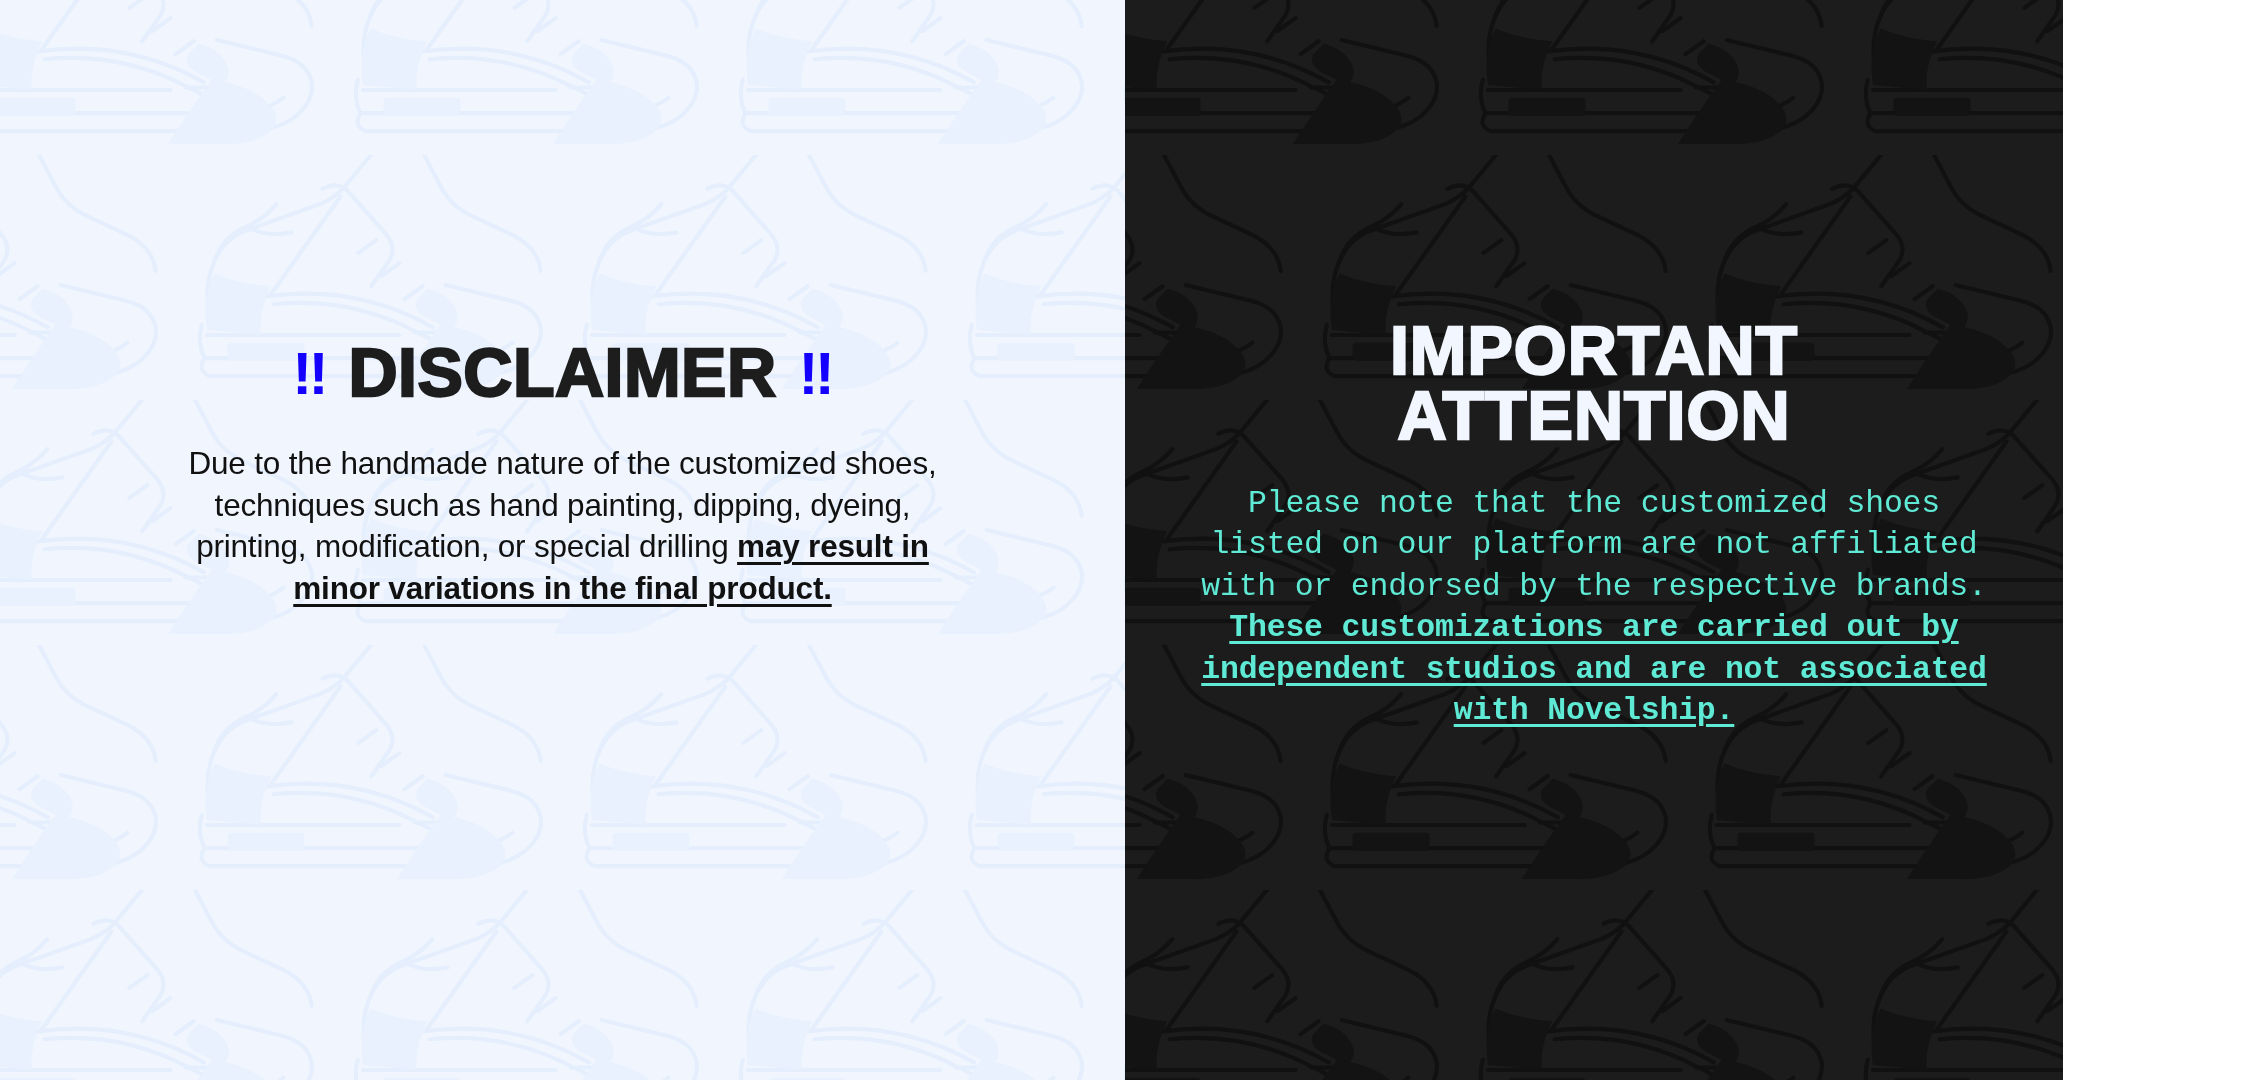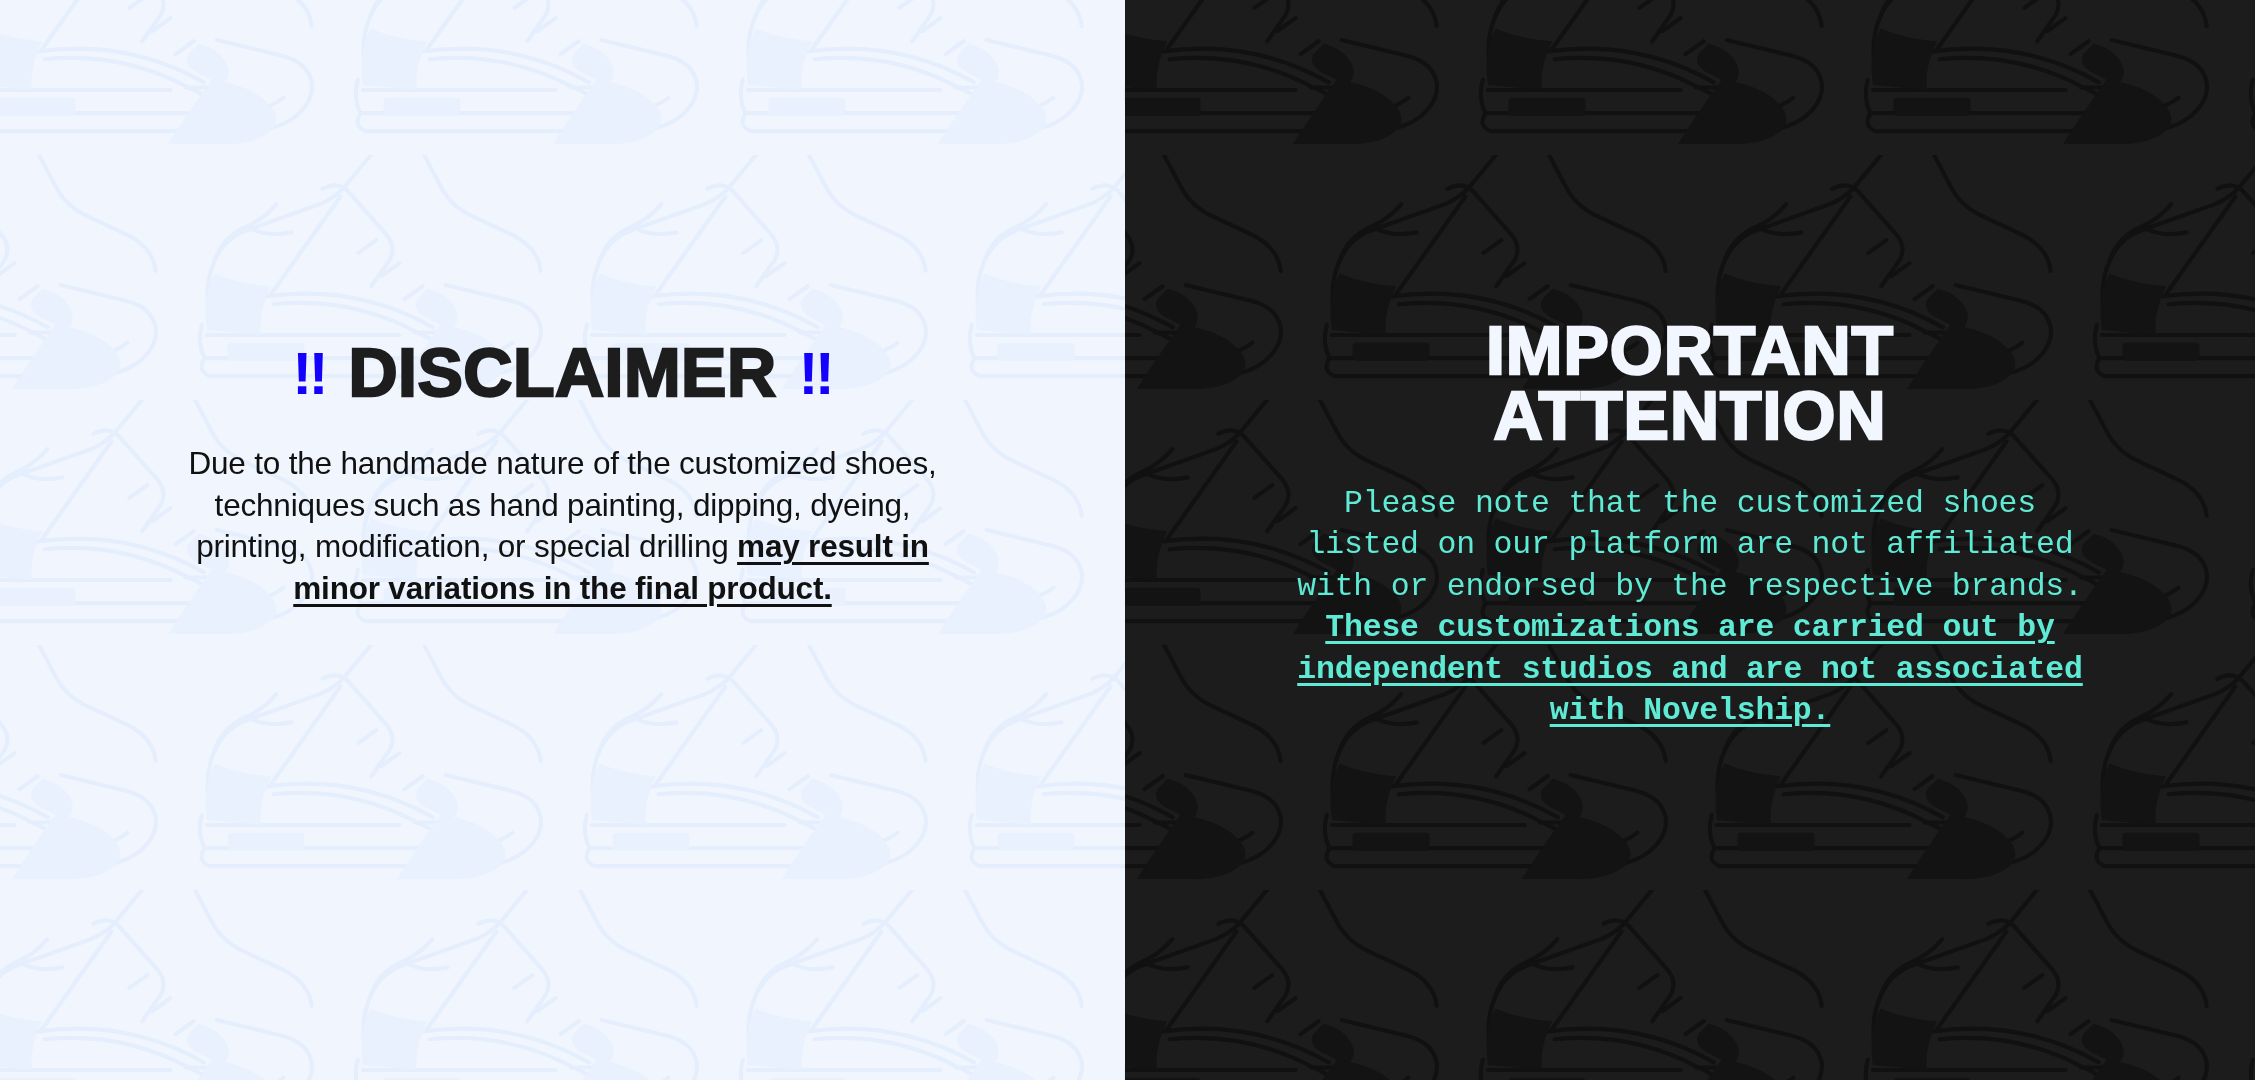--- a/index.html
+++ b/index.html
@@ -26,21 +26,21 @@
     position: relative;
     height: 1080px;
     overflow: hidden;
     display: flex;
     flex-direction: column;
     align-items: center;
     justify-content: flex-start;
   }
 
   .panel-left  { width: 1125px; background: #f1f6fe; }
-  .panel-right { width: 1130px; background: #1c1c1c; }
+  .panel-right { width: 938px; background: #1c1c1c; }
 
   
   .wallpaper {
     position: absolute;
     top: 0; left: 0;
     width: 100%;
     height: 100%;
     pointer-events: none;
     z-index: 0;
   }

